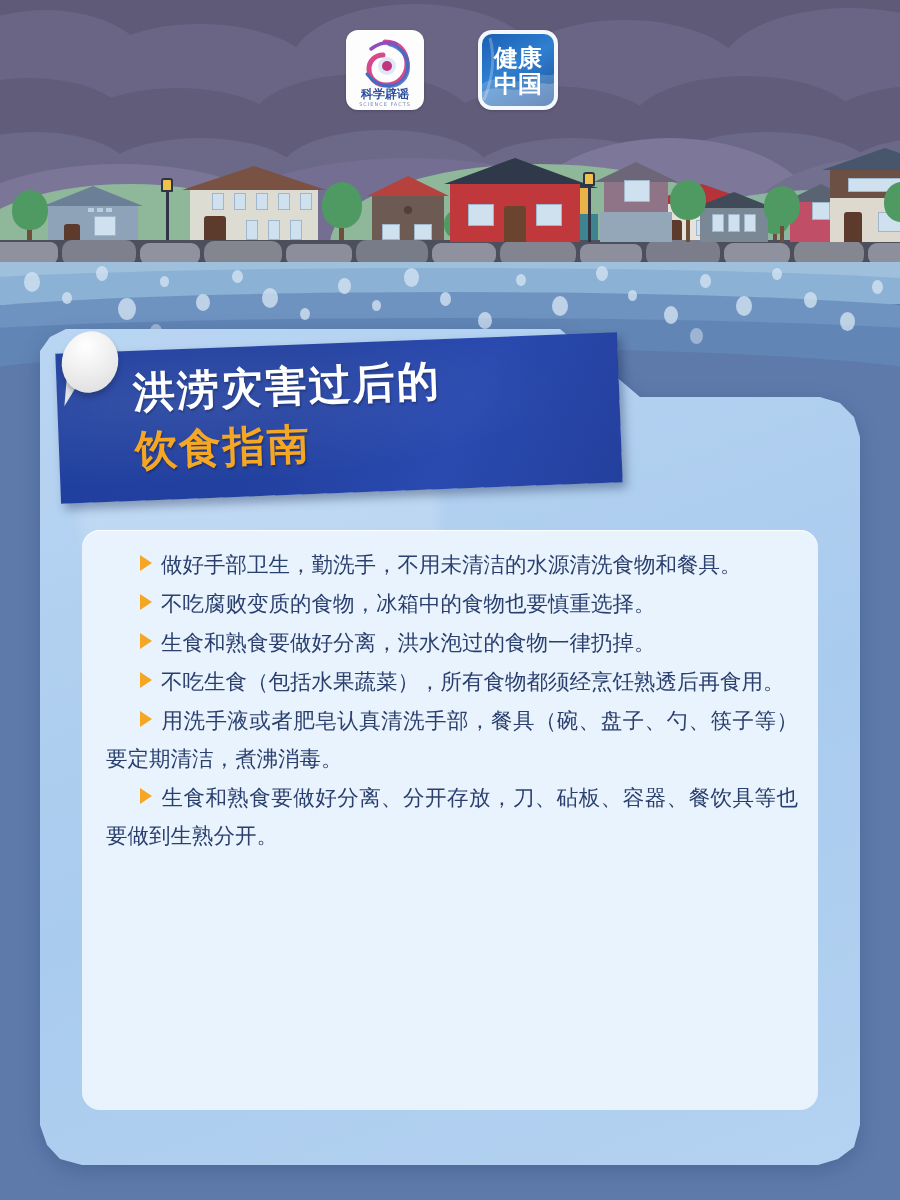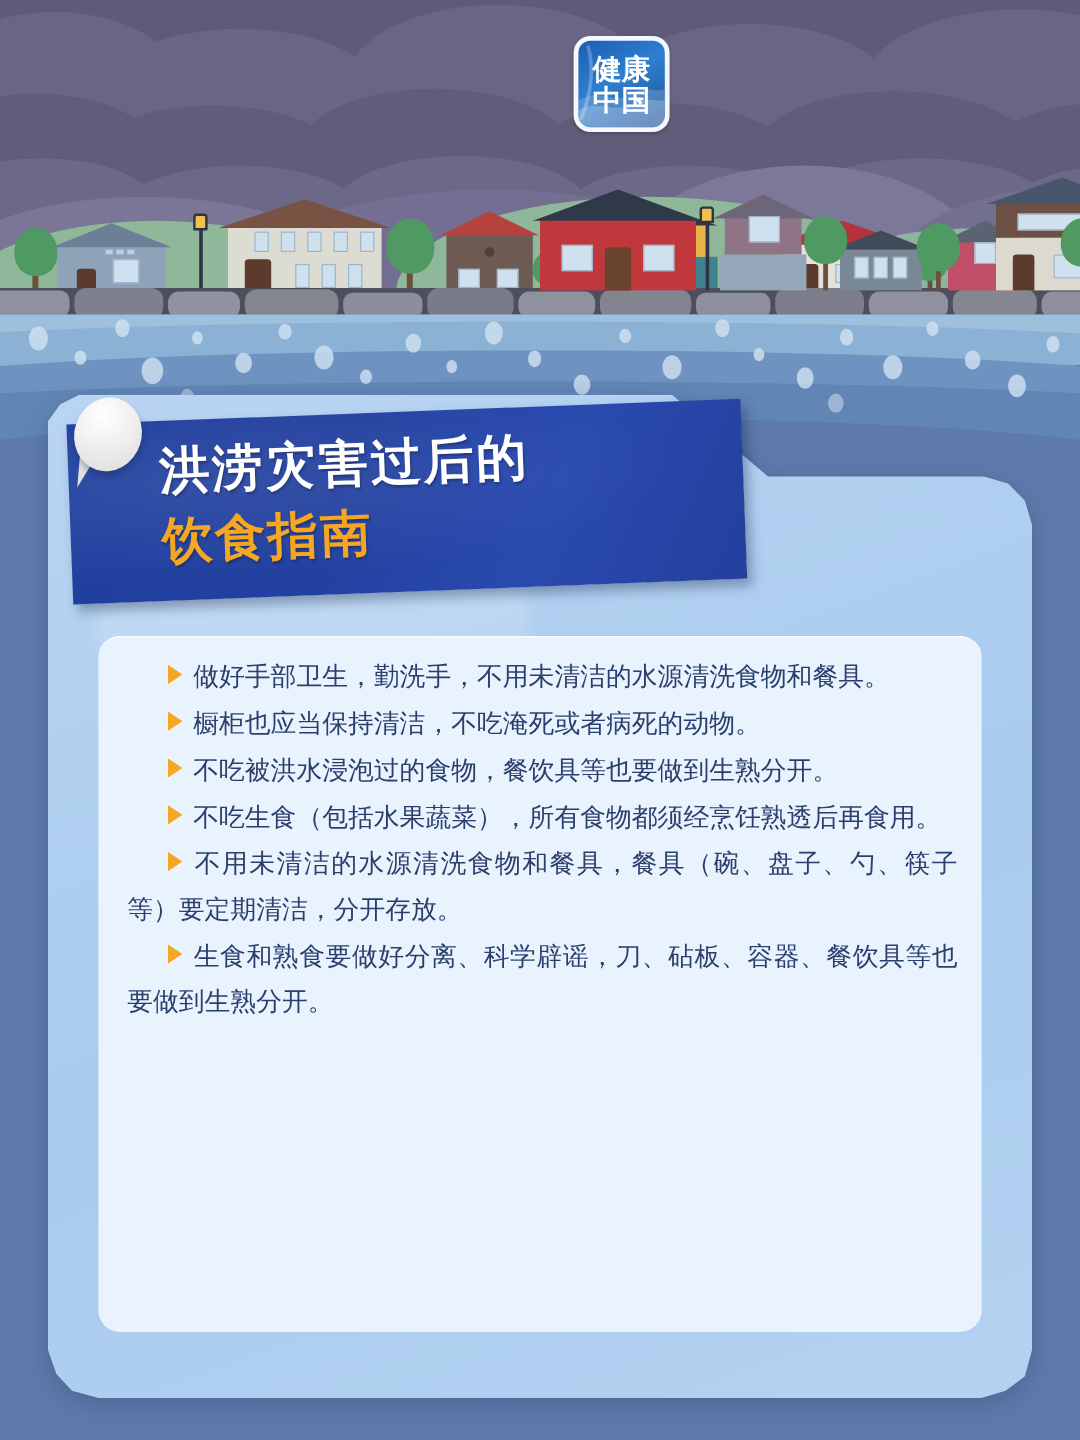--- a/index.html
+++ b/index.html
@@ -286,25 +286,25 @@
       <div class="ttl ttl2">饮食指南</div>
     </div>
     <div class="pin">
       <div class="pin-needle"></div>
       <div class="pin-head"></div>
     </div>
 
     <div class="panel">
       <div class="list">
         <p class="item"><span class="bullet"></span><span>做好手部卫生，勤洗手，不用未清洁的水源清洗食物和餐具。</span></p>
-        <p class="item"><span class="bullet"></span><span>橱柜也应当保持清洁，不吃淹死或者病死的动物。</span></p>
-        <p class="item"><span class="bullet"></span><span>不吃被洪水浸泡过的食物，餐饮具等也要做到生熟分开。</span></p>
+        <p class="item"><span class="bullet"></span><span>不吃腐败变质的食物，冰箱中的食物也要慎重选择。</span></p>
+        <p class="item"><span class="bullet"></span><span>生食和熟食要做好分离，洪水泡过的食物一律扔掉。</span></p>
         <p class="item"><span class="bullet"></span><span>不吃生食（包括水果蔬菜），所有食物都须经烹饪熟透后再食用。</span></p>
-        <p class="item"><span class="bullet"></span><span>不用未清洁的水源清洗食物和餐具，餐具（碗、盘子、勺、筷子等）要定期清洁，分开存放。</span></p>
-        <p class="item"><span class="bullet"></span><span>生食和熟食要做好分离、科学辟谣，刀、砧板、容器、餐饮具等也要做到生熟分开。</span></p>
+        <p class="item"><span class="bullet"></span><span>用洗手液或者肥皂认真清洗手部，餐具（碗、盘子、勺、筷子等）要定期清洁，煮沸消毒。</span></p>
+        <p class="item"><span class="bullet"></span><span>生食和熟食要做好分离、分开存放，刀、砧板、容器、餐饮具等也要做到生熟分开。</span></p>
       </div>
     </div>
   </div>
 
   <div style="position:absolute;left:0;top:150px;width:900px;height:92px;pointer-events:none;">
 
     <div class="house" style="left:450px;width:0;height:0;"></div>
   <div class="house" style="left: 450px; width: 130px; height: 86px; bottom: 0px;">
         <div style="position:absolute;left:0;bottom:0;width:130px;height:60px;background:#c0373c;"></div>
         <div class="roof-tri" style="left:-6px;bottom:58px;border-left:71px solid transparent;border-right:71px solid transparent;border-bottom:26px solid #30394a;"></div>
@@ -342,20 +342,36 @@
       <div class="tree-top" style="position: absolute; left: 670px; bottom: 22px; width: 36px; height: 40px;"></div>
       <div style="position: absolute; left: 780px; bottom: 0px; width: 4px; height: 20px; background: rgb(109, 79, 58);"></div>
       <div class="tree-top" style="position: absolute; left: 764px; bottom: 16px; width: 36px; height: 40px;"></div>
       <div class="tree-top" style="position: absolute; left: 884px; bottom: 20px; width: 36px; height: 40px;"></div>
       <div class="lamp-pole" style="position: absolute; left: 588px; bottom: 0px; height: 64px;"></div>
       <div class="lamp-head" style="position: absolute; left: 583px; bottom: 56px;"></div>
     </div>
 
   <div style="position:absolute;left:330px;top:30px;width:250px;height:82px;">
 
+    <div style="position:absolute;left:16px;top:0;width:78px;height:80px;background:#fdfdfd;border-radius:12px;box-shadow:0 1px 3px rgba(0,0,0,.18);overflow:hidden;">
+      <svg viewBox="0 0 78 80" width="78" height="80">
+        <g transform="translate(39,34)">
+          <path d="M0,-22 C14,-22 22,-12 22,0 C22,12 13,21 1,21 C-9,21 -16,14 -16,5 C-16,-3 -10,-9 -2,-9" fill="none" stroke="#d64a8c" stroke-width="5" stroke-linecap="round"></path>
+          <path d="M4,-20 C16,-17 23,-8 23,3 C23,14 15,22 4,22" fill="none" stroke="#3a6fc4" stroke-width="4" stroke-linecap="round" opacity=".85"></path>
+          <path d="M-14,-15 C-6,-21 3,-23 11,-20" fill="none" stroke="#8e4ec0" stroke-width="3.5" stroke-linecap="round"></path>
+          <ellipse cx="2" cy="2" rx="9" ry="9" fill="#e0e8f5"></ellipse>
+          <ellipse cx="2" cy="2" rx="5" ry="5" fill="#c0357e"></ellipse>
+          <path d="M-18,10 C-12,18 -4,22 4,22" fill="none" stroke="#3a6fc4" stroke-width="3" stroke-linecap="round"></path>
+        </g>
+        <g fill="#2b4f9e" font-family="DejaVu Sans, sans-serif" font-size="12" font-weight="bold" text-anchor="middle">
+          <text x="39" y="68">科学辟谣</text>
+        </g>
+        <text x="39" y="76" fill="#7a8db0" font-family="DejaVu Sans, sans-serif" font-size="5" letter-spacing="1" text-anchor="middle">SCIENCE FACTS</text>
+      </svg>
+    </div>
 
     <div style="position:absolute;left:148px;top:0;width:80px;height:80px;border-radius:14px;background:#f4f8fc;padding:4px;box-sizing:border-box;box-shadow:0 1px 3px rgba(0,0,0,.18);">
       <div style="width:100%;height:100%;border-radius:10px;background:linear-gradient(150deg,#1a5fb4 0%,#2f7fd0 45%,#1b4f96 100%);position:relative;overflow:hidden;">
         <svg viewBox="0 0 72 72" width="100%" height="100%" style="position:absolute;left:0;top:0;">
           <path d="M0,50 C18,38 30,54 44,44 C56,36 64,44 72,40 L72,72 L0,72 Z" fill="#ffffff" opacity=".18"></path>
           <path d="M0,58 C16,48 32,62 48,52 C58,46 66,52 72,49 L72,72 L0,72 Z" fill="#ffffff" opacity=".22"></path>
           <path d="M8,4 C14,26 10,46 2,66" fill="none" stroke="#ffffff" stroke-width="3" opacity=".25"></path>
           <text x="36" y="32" fill="#ffffff" font-family="DejaVu Sans, sans-serif" font-size="24" font-weight="bold" text-anchor="middle">健康</text>
           <text x="36" y="58" fill="#ffffff" font-family="DejaVu Sans, sans-serif" font-size="24" font-weight="bold" text-anchor="middle">中国</text>
         </svg>

